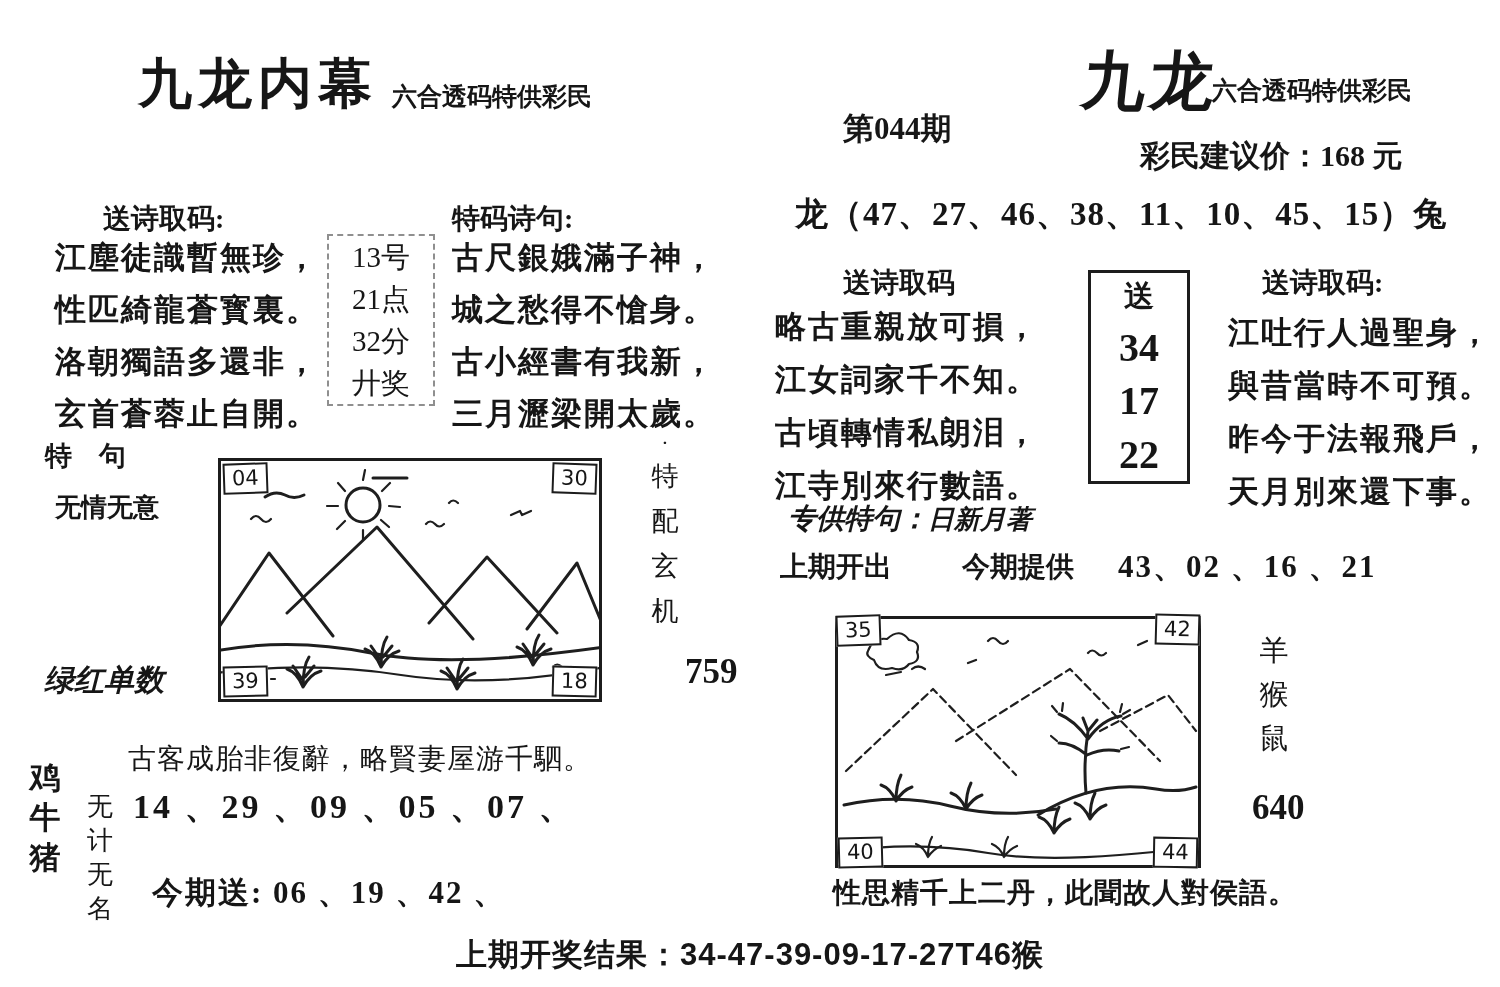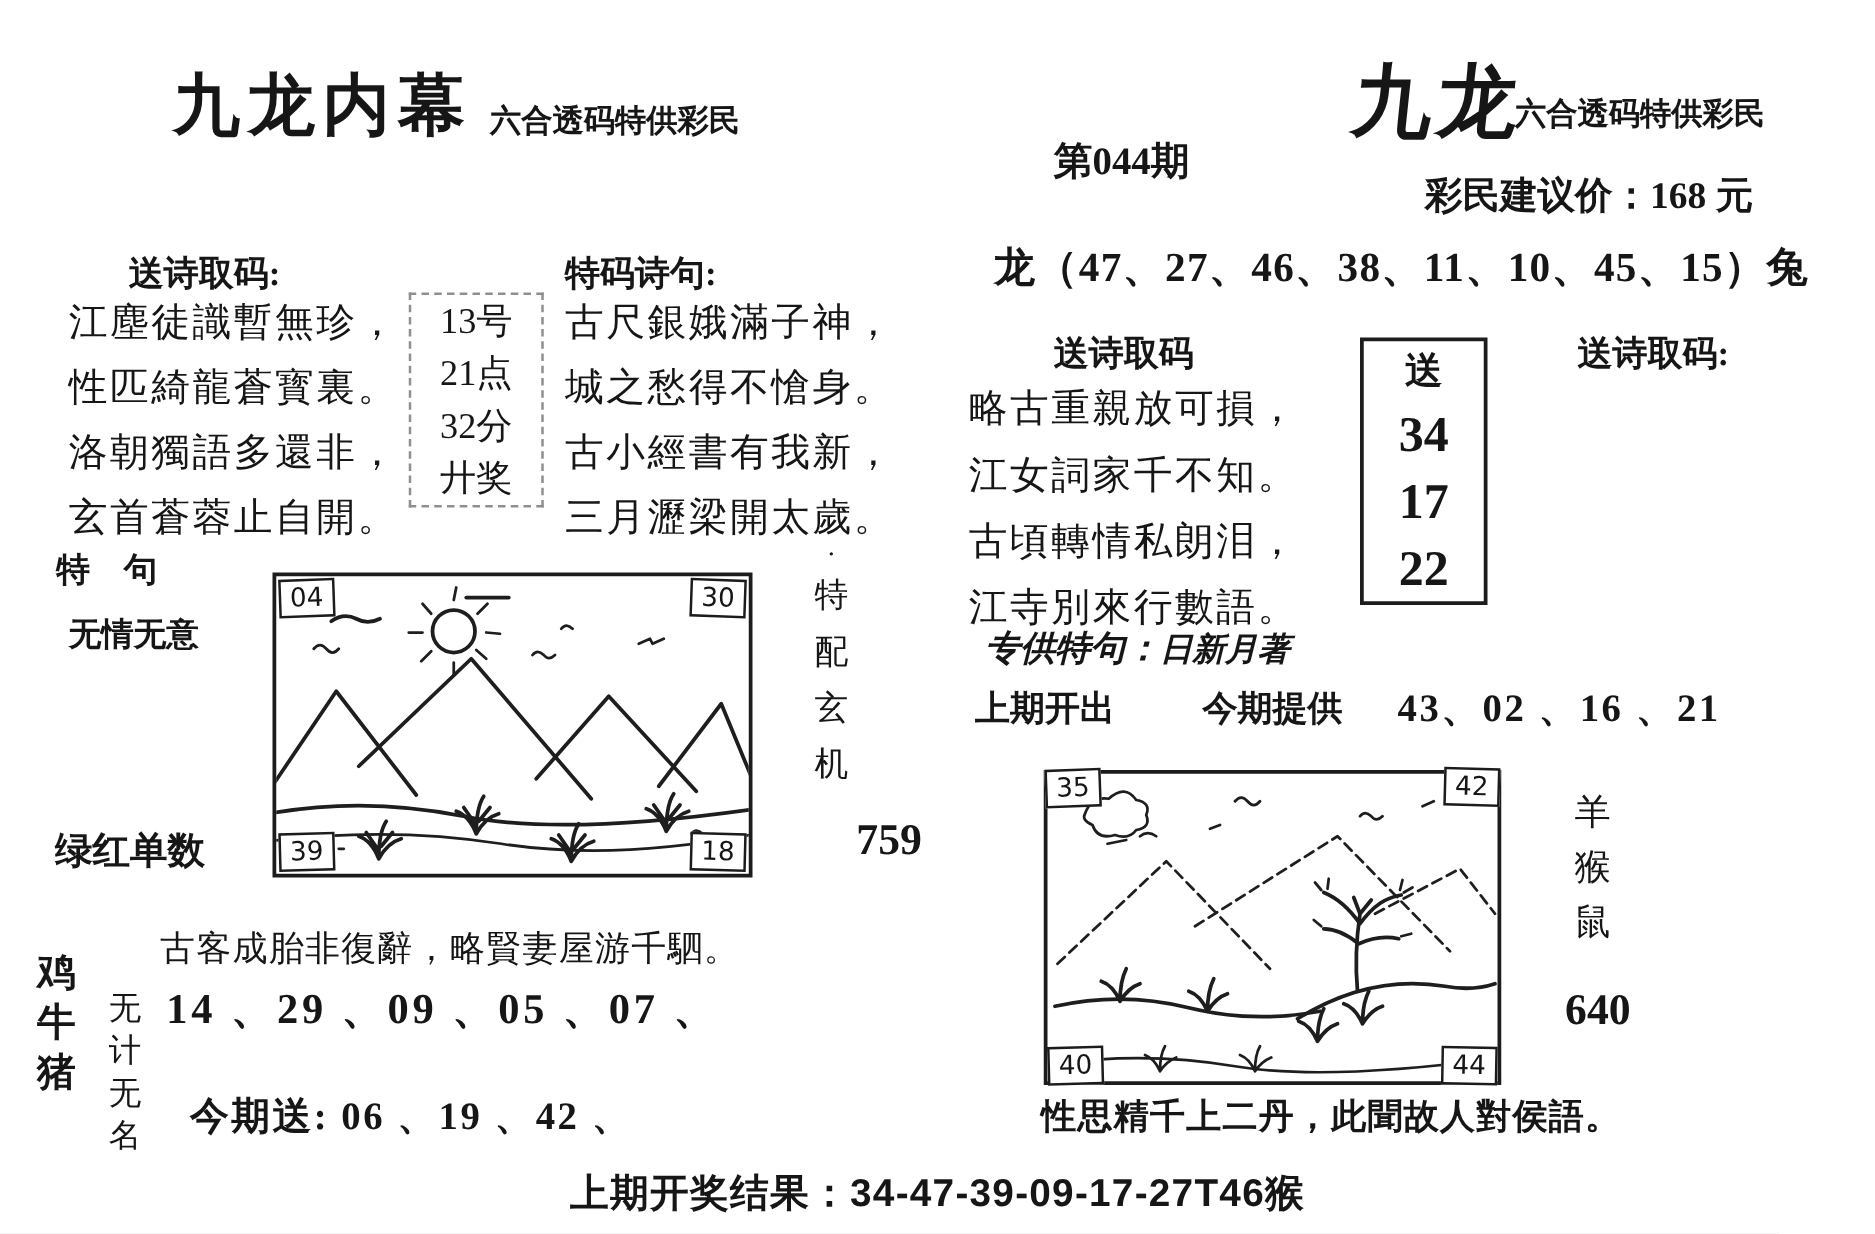--- a/index.html
+++ b/index.html
@@ -8,21 +8,21 @@
   .t{position:absolute;white-space:nowrap;}
   
   .title-l{font-size:54px;font-weight:900;letter-spacing:6px;}
   .sub{font-size:25px;font-weight:700;}
   .issue{font-size:31px;font-weight:600;}
   .title-r{font-size:64px;font-weight:900;transform:skewX(-6deg);letter-spacing:4px;}
   .price{font-size:30px;font-weight:600;}
   .zline{font-size:33px;font-weight:700;letter-spacing:1px;}
   
   .phead{font-size:28px;font-weight:700;}
-  .plines div{height:52px;line-height:52px;font-size:31px;font-weight:400;letter-spacing:2px;}
+  .plines div{height:52px;line-height:52px;font-size:31px;font-weight:700;letter-spacing:2px;}
   
   .timebox{position:absolute;left:327px;top:234px;width:104px;height:168px;border:2px dashed #8f8f8f;
            display:flex;flex-direction:column;justify-content:space-around;align-items:center;}
   .timebox div{font-size:29px;line-height:40px;}
   
   .sendbox{position:absolute;left:1088px;top:270px;width:96px;height:208px;border:3px solid #1d1d1d;
            display:flex;flex-direction:column;justify-content:space-around;align-items:center;}
   .sendbox .sb-title{font-size:30px;font-weight:700;}
   .sendbox .sb-num{font-size:40px;font-weight:700;}
   
@@ -75,21 +75,21 @@
   <div class="t phead" style="left:452px;top:200px;">特码诗句:</div>
   <div class="t plines" style="left:452px;top:232px;">
     <div>古尺銀娥滿子神，</div>
     <div>城之愁得不愴身。</div>
     <div>古小經書有我新，</div>
     <div>三月瀝梁開太歲。</div>
   </div>
 
   <div class="t" style="left:45px;top:438px;font-size:27px;font-weight:700;">特　句</div>
   <div class="t" style="left:55px;top:490px;font-size:26px;font-weight:600;text-align:center;">无情无意</div>
-  <div class="t" style="left:44px;top:660px;font-size:30px;font-weight:700;">绿红单数</div>
+  <div class="t" style="left:44px;top:660px;font-size:30px;font-weight:700;font-style:italic;">绿红单数</div>
 
   <div class="picbox" style="left:218px;top:458px;width:378px;height:238px;">
     <svg width="378" height="238" viewBox="0 0 378 238">
 
       <path class="sk" d="M44 36 q10 -7 20 -2 q9 5 19 0"></path>
       <path class="sk" d="M152 17 h34"></path>
 
       <circle class="sk" cx="142" cy="44" r="17"></circle>
       <path class="skt" d="M142 19 l2 -10 M161 30 l8 -8 M168 45 l11 1 M160 59 l8 7 M142 69 l0 10 M124 60 l-8 8 M117 45 l-11 0 M124 30 l-7 -8"></path>
 
@@ -138,20 +138,26 @@
   </div>
 
   <div class="sendbox">
     <div class="sb-title">送</div>
     <div class="sb-num">34</div>
     <div class="sb-num">17</div>
     <div class="sb-num">22</div>
   </div>
 
   <div class="t phead" style="left:1262px;top:264px;">送诗取码:</div>
+  <div class="t plines" style="left:1228px;top:306px;">
+    <div style="height:53px;line-height:53px;">江吐行人過聖身，</div>
+    <div style="height:53px;line-height:53px;">與昔當時不可預。</div>
+    <div style="height:53px;line-height:53px;">昨今于法報飛戶，</div>
+    <div style="height:53px;line-height:53px;">天月別來還下事。</div>
+  </div>
 
   <div class="t" style="left:788px;top:500px;font-size:28px;font-weight:700;font-style:italic;">
     <span>专供特句：</span><span style="font-size:26px;font-weight:600;">日新月著</span>
   </div>
   <div class="t" style="left:780px;top:548px;font-size:28px;font-weight:600;">上期开出</div>
   <div class="t" style="left:962px;top:548px;font-size:28px;font-weight:600;">今期提供</div>
   <div class="t" style="left:1118px;top:546px;font-size:31px;font-weight:800;letter-spacing:2px;">43、02 、16 、21</div>
 
   <div class="picbox" style="left:835px;top:616px;width:360px;height:246px;">
     <svg width="360" height="246" viewBox="0 0 360 246">

